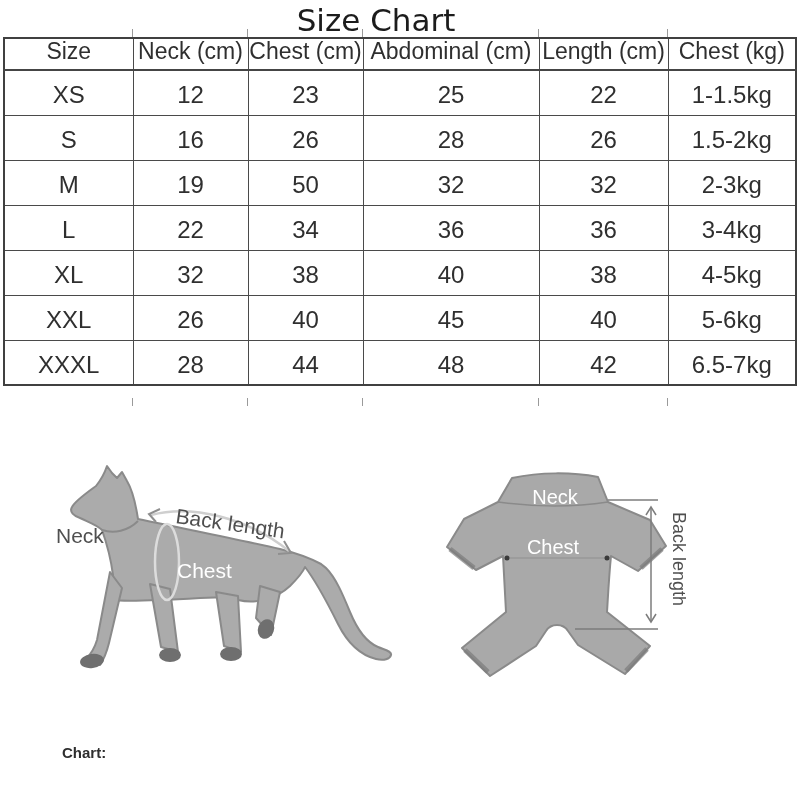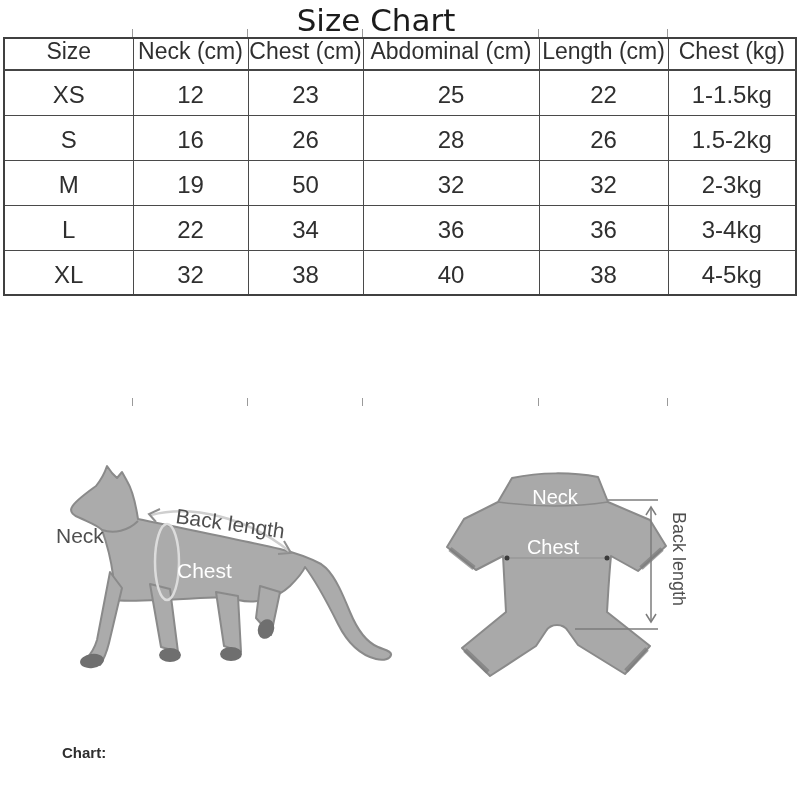--- a/index.html
+++ b/index.html
@@ -107,20 +107,36 @@
             <td>36</td>
             <td>3-4kg</td>
           </tr>
           <tr>
             <td>XL</td>
             <td>32</td>
             <td>38</td>
             <td>40</td>
             <td>38</td>
             <td>4-5kg</td>
+          </tr>
+          <tr>
+            <td>XXL</td>
+            <td>26</td>
+            <td>40</td>
+            <td>45</td>
+            <td>40</td>
+            <td>5-6kg</td>
+          </tr>
+          <tr>
+            <td>XXXL</td>
+            <td>28</td>
+            <td>44</td>
+            <td>48</td>
+            <td>42</td>
+            <td>6.5-7kg</td>
           </tr>
         </tbody>
     </table>
   </div>
 
   <svg class="svg-fig" style="left:40px;top:440px;" width="360" height="260" viewBox="40 440 360 260">
 
     <path d="M 107 466
          C 104 475, 100 481, 96 486
          C 85 494, 75 501, 72 507

